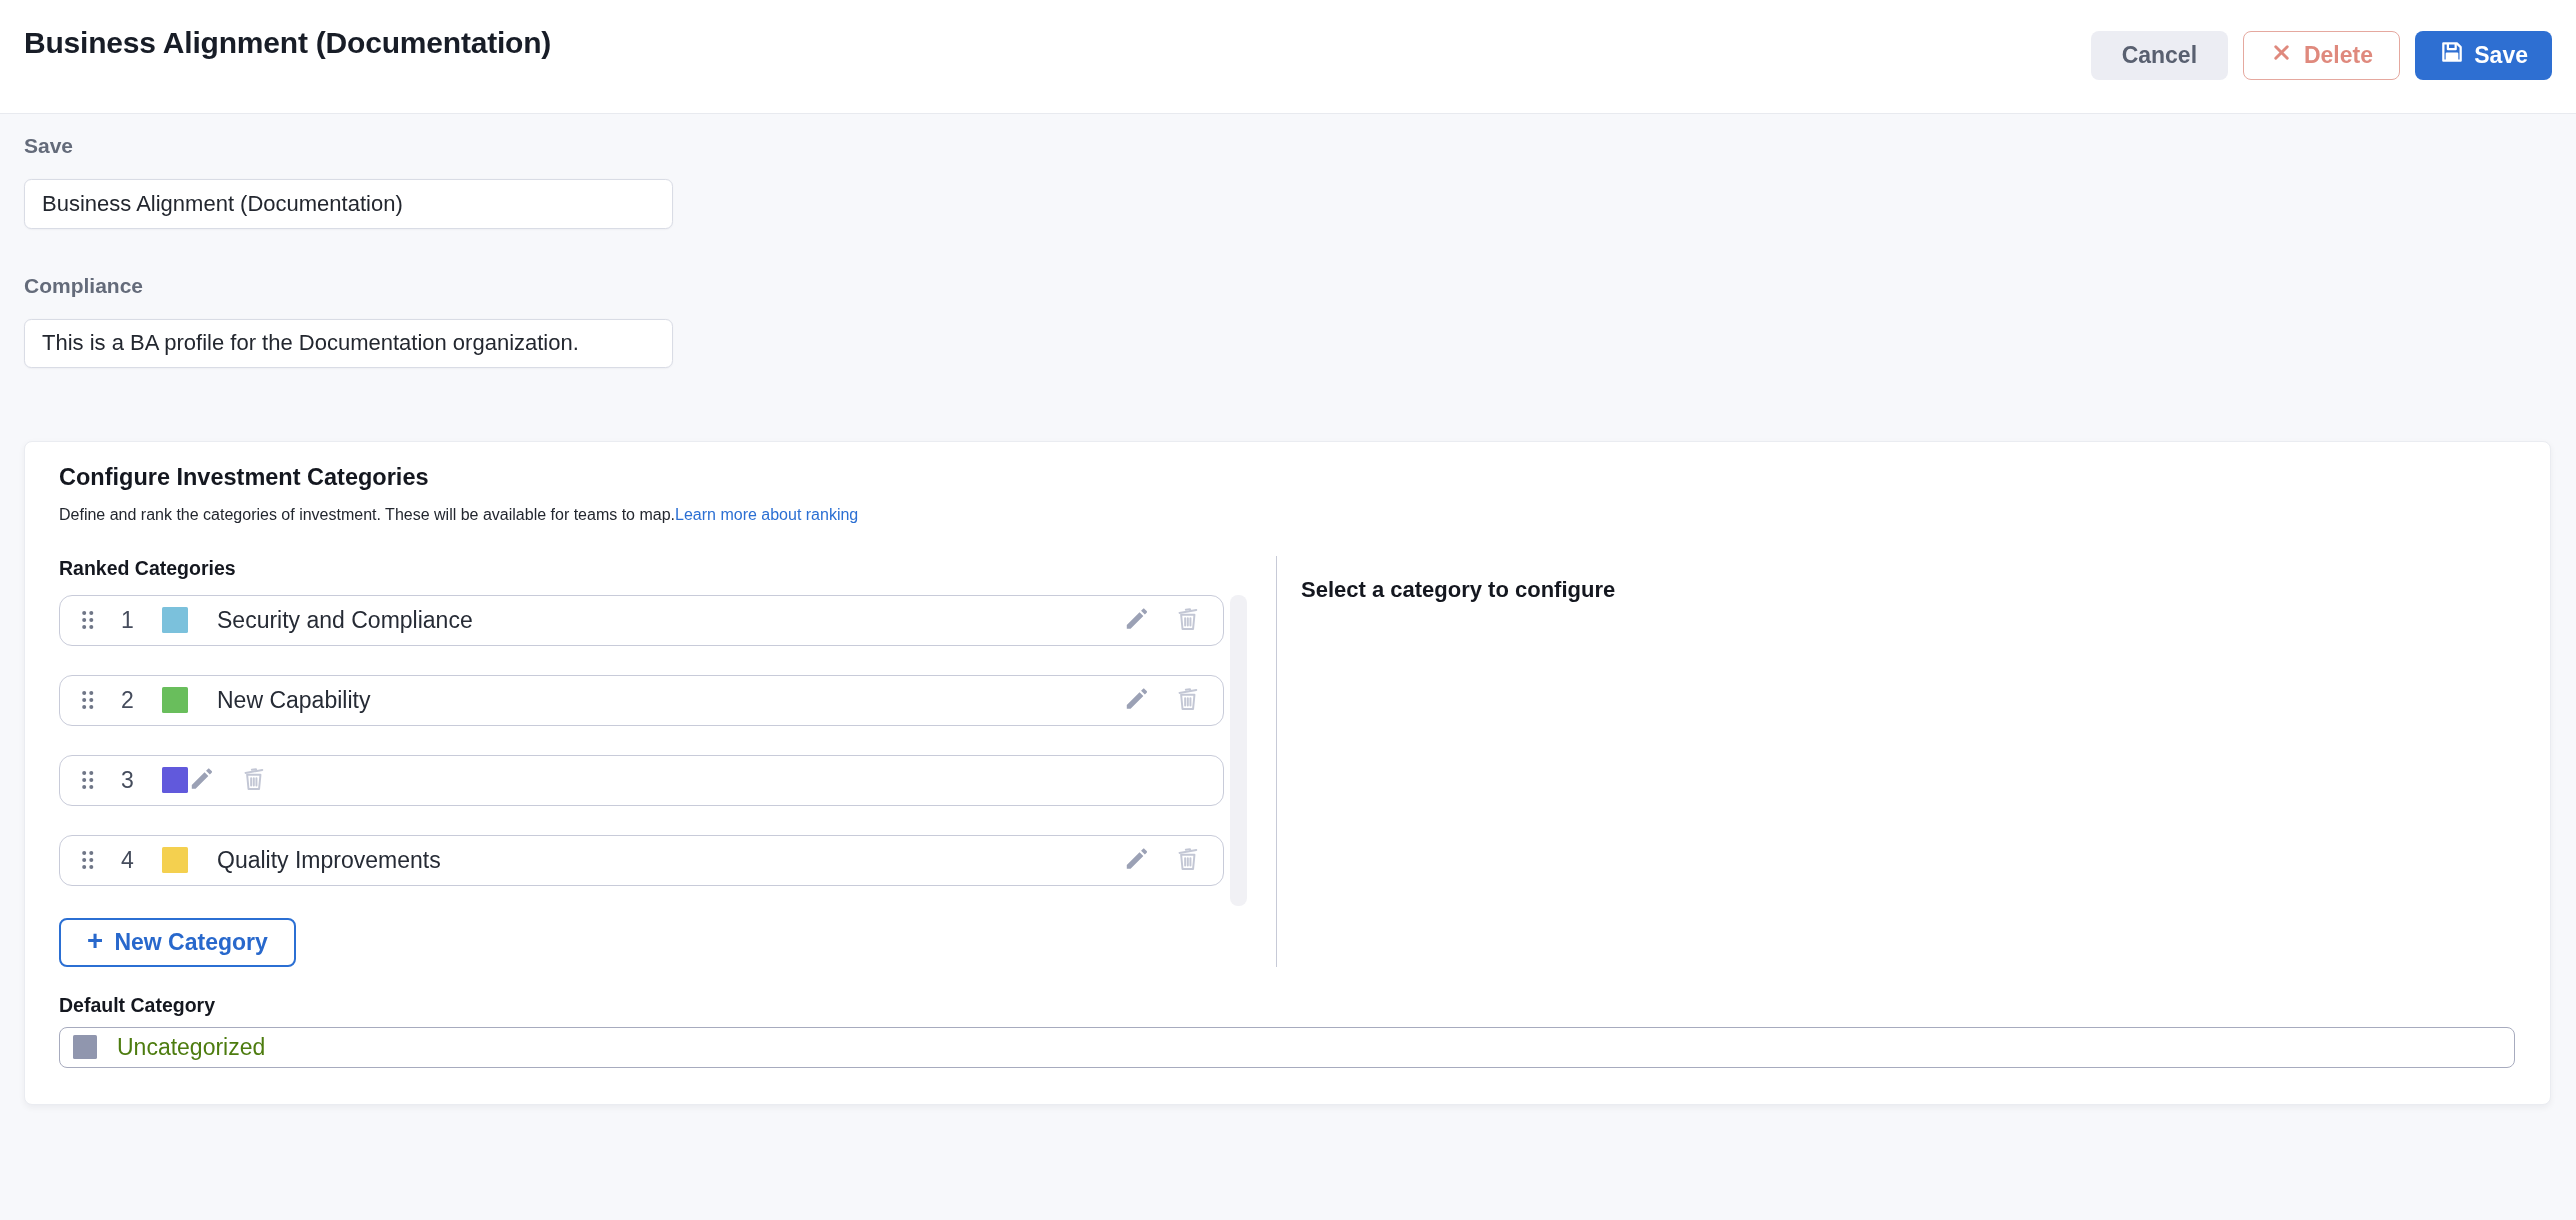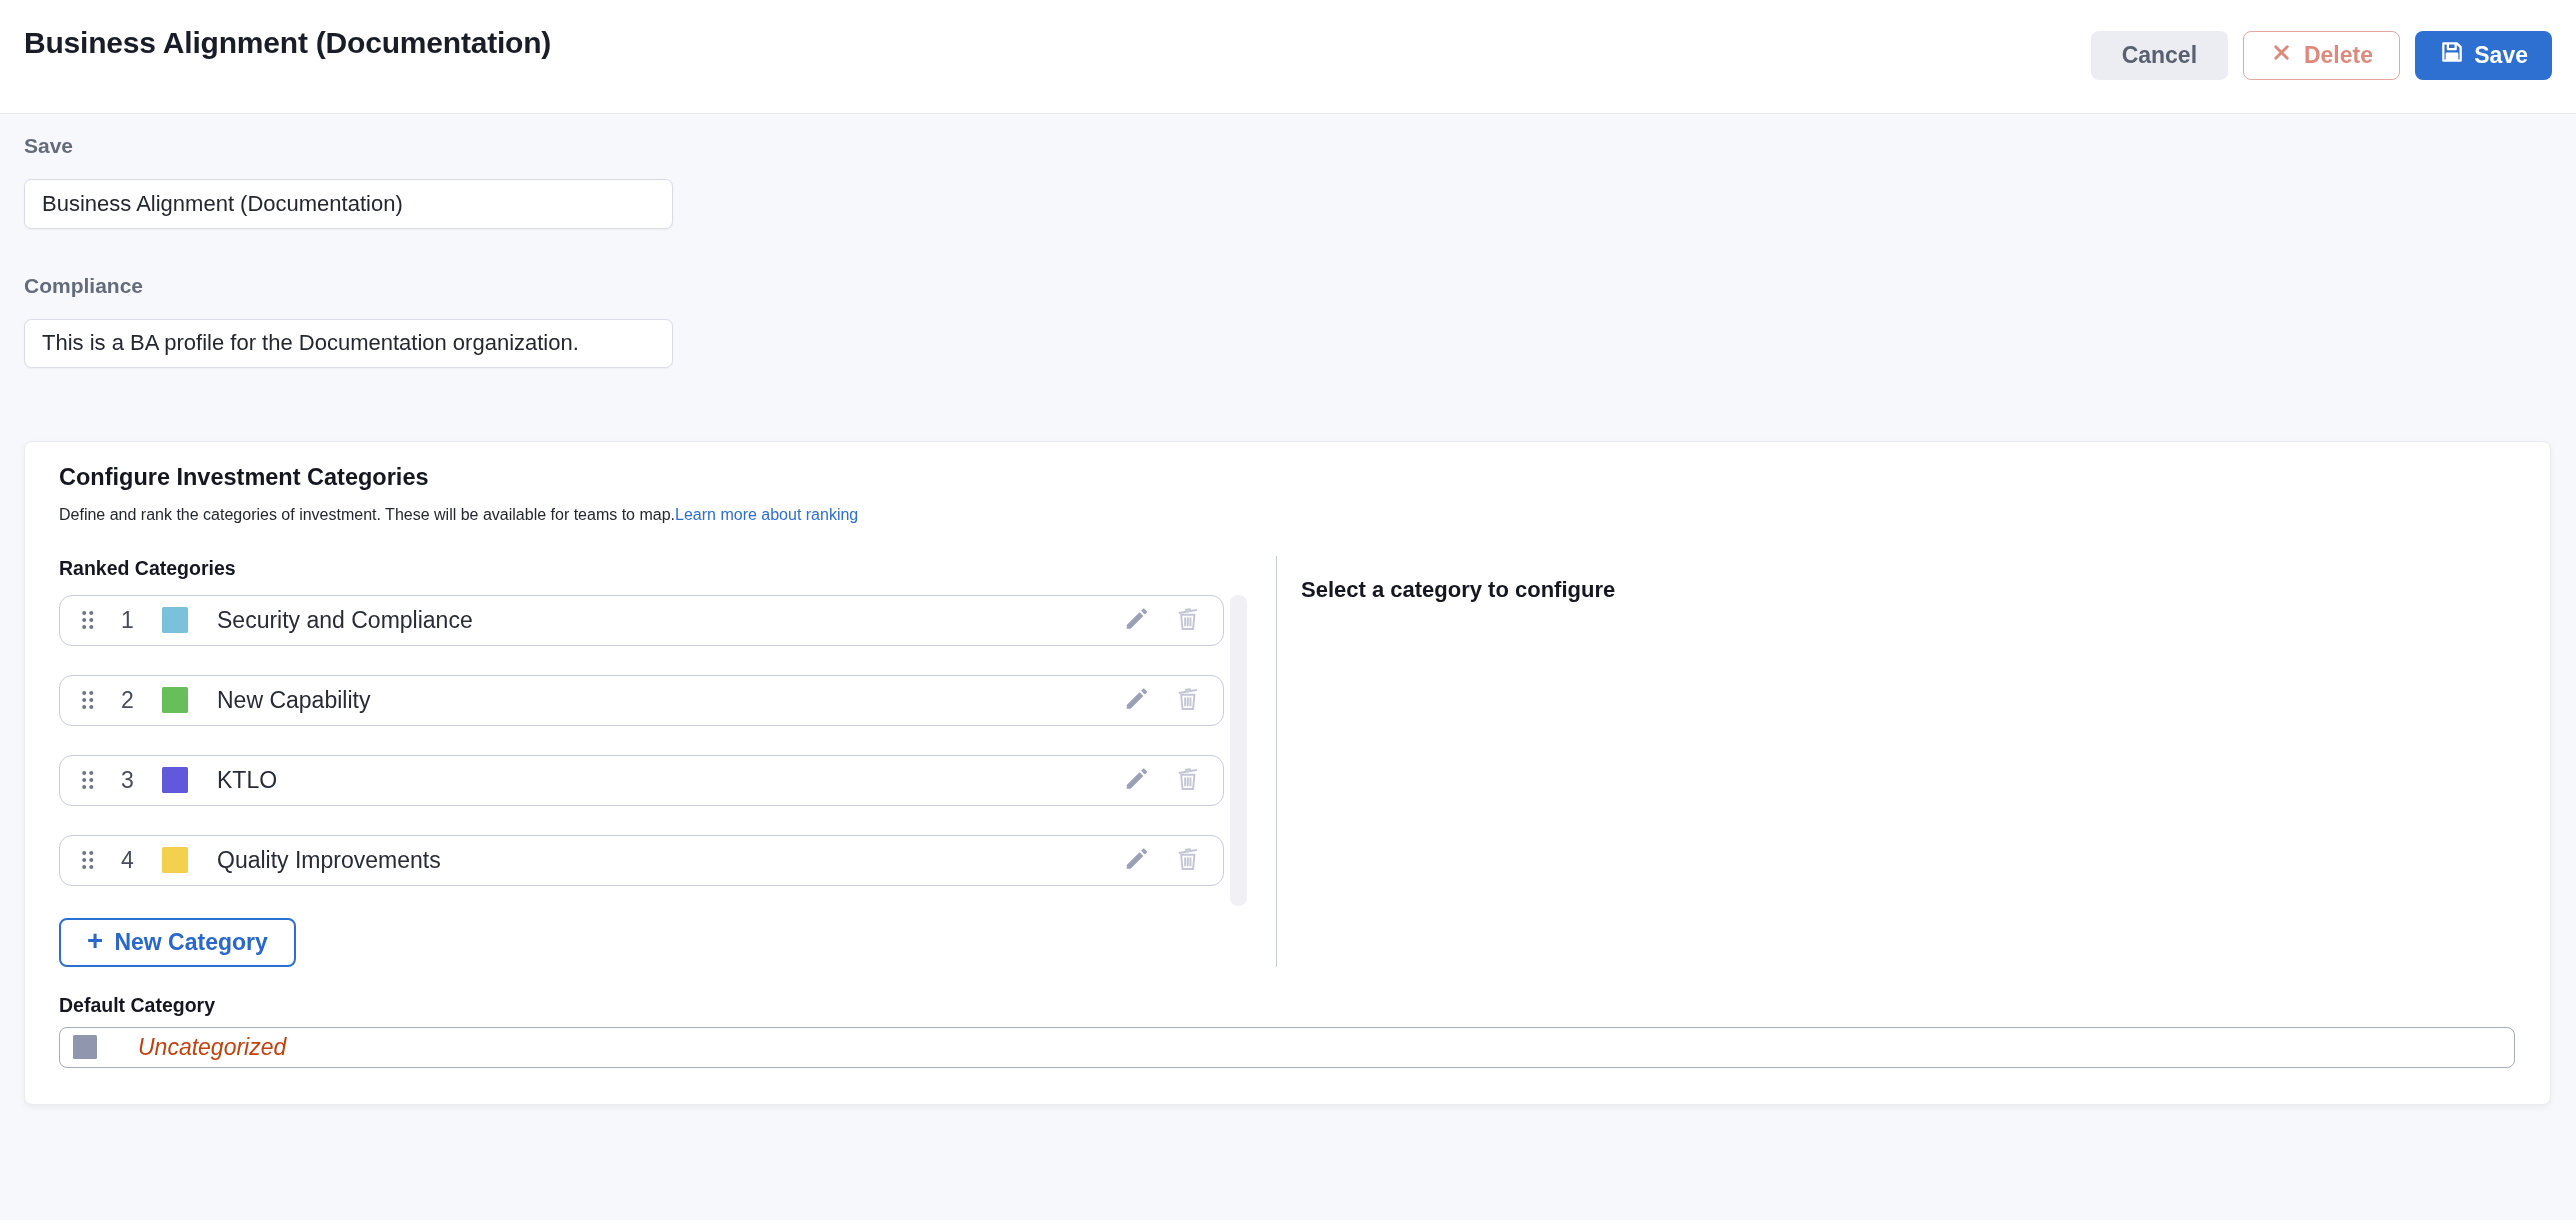--- a/index.html
+++ b/index.html
@@ -115,21 +115,21 @@
   .default-label { margin-top: 26px; }
   .default-row {
     margin-top: 9.7px;
     width: 2456px; height: 41px;
     border: 1.6px solid #A7ABBE; border-radius: 8px;
     display: flex; align-items: center;
     padding: 0 16px 0 13px;
     background: #FFFFFF;
     cursor: pointer;
   }
-  .default-name { font-size: 23px; color: #c2410c; margin-left: 41px; font-style: italic; }
+  .default-name { font-size: 23px; color: #4d7c0f; margin-left: 20px; }
 </style>
 </head>
 <body>
 
 <div class="page">
 
   <div class="header">
     <div>
       <div class="page-title">Business Alignment (Documentation)</div>
     </div>
@@ -256,21 +256,20 @@
         <circle cx="5" cy="5" r="1.7"></circle>
                       <circle cx="11" cy="5" r="1.7"></circle>
         <circle cx="5" cy="11" r="1.7"></circle>
                       <circle cx="11" cy="11" r="1.7"></circle>
         <circle cx="5" cy="17" r="1.7"></circle>
                       <circle cx="11" cy="17" r="1.7"></circle>
       </svg>
     </span>
     <span class="rank-num">3</span>
     <span class="swatch" style="background: rgb(97, 89, 220);"></span>
-    <span class="cat-name">KTLO</span>
     <span class="row-actions">
       <button class="icon-btn">
         <span>
           <svg width="27.6" height="27.6" viewBox="0 0 24 24" fill="#9BA1B5">
             <path d="M3.3 17.4V20.7h3.3L17.7 9.6l-3.3-3.3L3.3 17.4zM20.6 6.7c.4-.4.4-1 0-1.4l-1.9-1.9c-.4-.4-1-.4-1.4 0l-1.6 1.6 3.3 3.3 1.6-1.6z"></path>
           </svg>
         </span>
       </button>
       <button class="icon-btn">
         <span>

